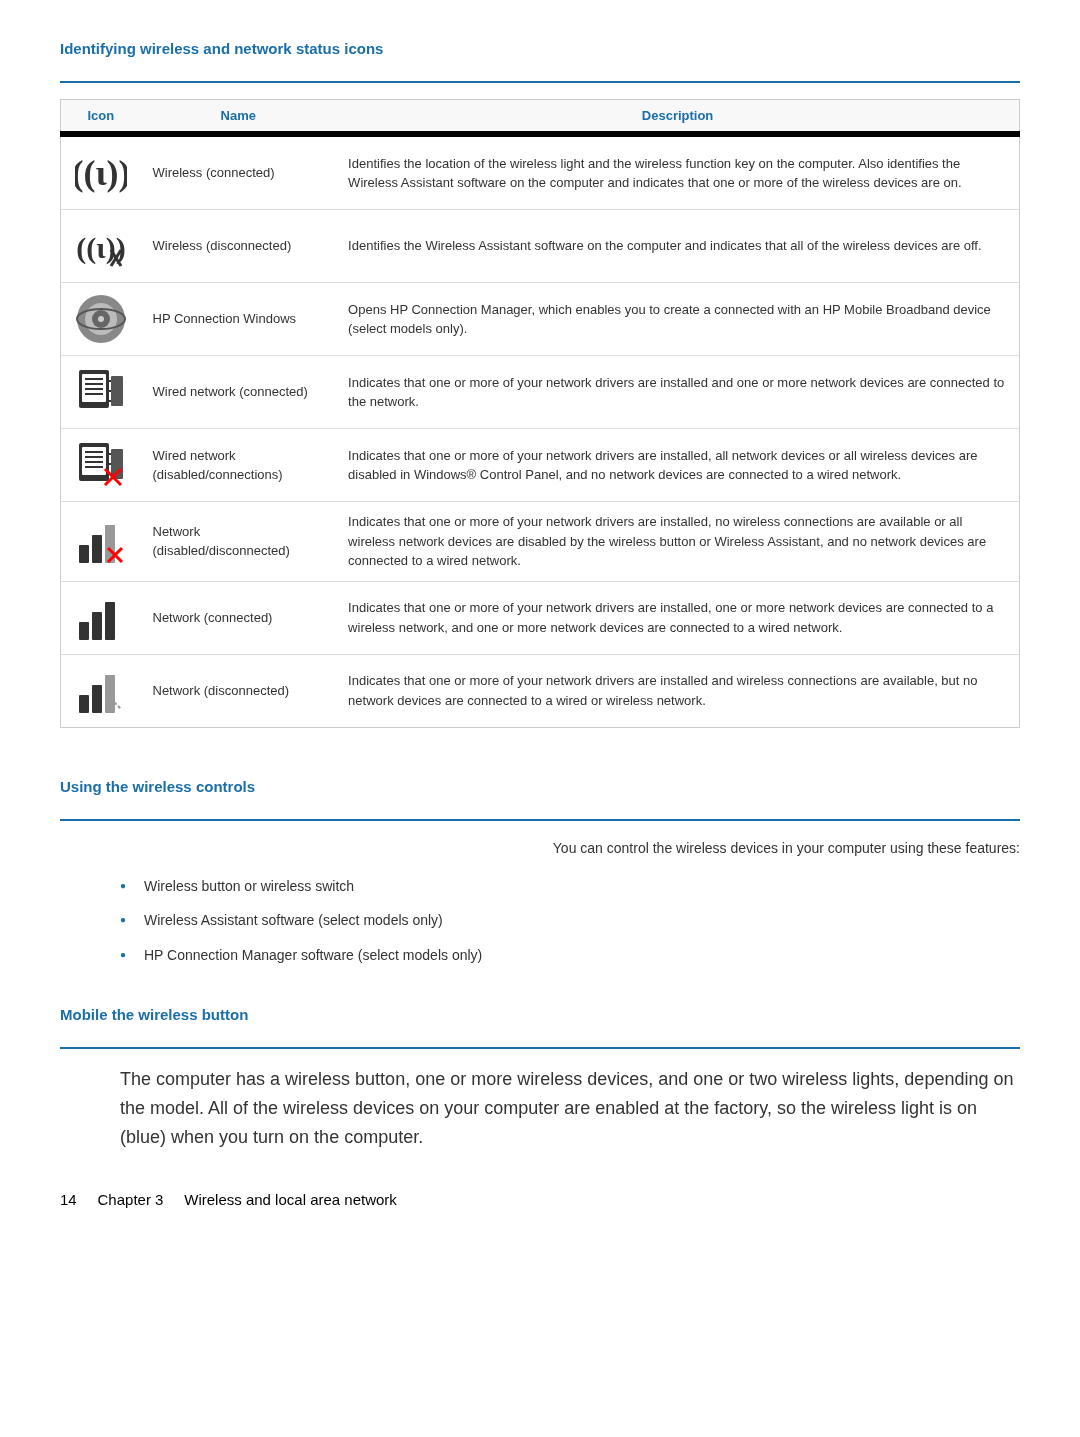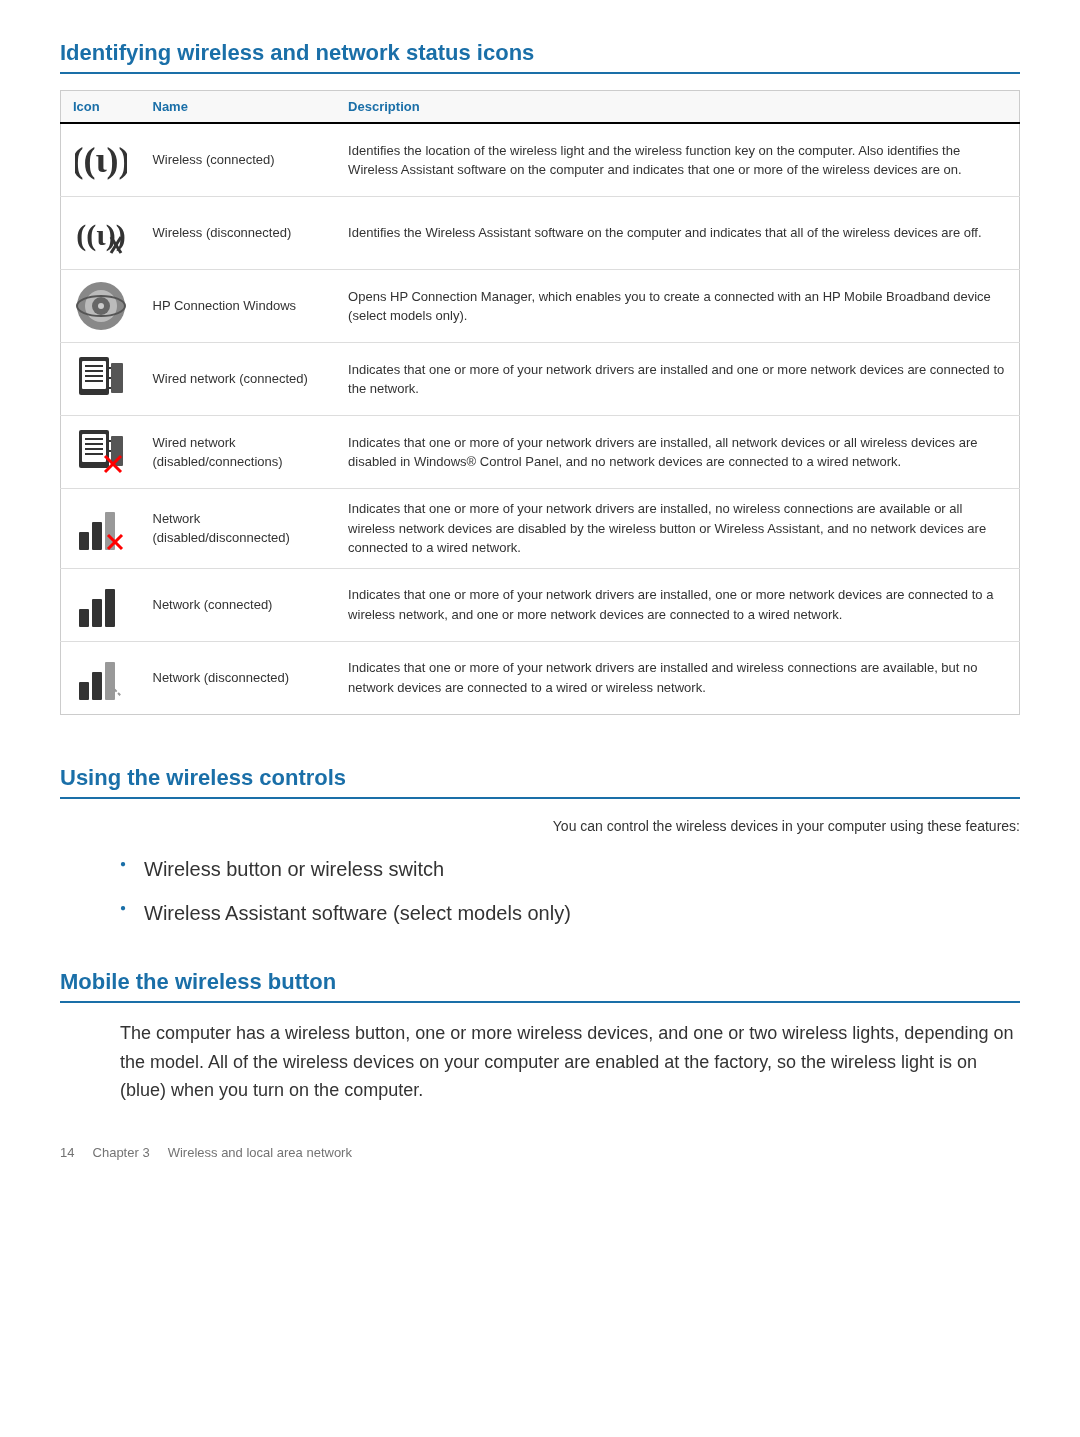--- a/index.html
+++ b/index.html
@@ -8,41 +8,41 @@
       font-size: 14px;
       color: #333;
       background: #fff;
       padding: 40px 60px;
       max-width: 1080px;
     }
 
     
     .section-heading {
       color: #1a6fa8;
-      font-size: 22px;
+      font-size: 15px;
       font-weight: bold;
       margin-bottom: 16px;
       border-bottom: 2px solid #1a6fa8;
-      padding-bottom: 6px;
+      padding-bottom: 24px;
     }
 
     
     .status-table {
       width: 100%;
       border-collapse: collapse;
       margin-bottom: 50px;
       border: 1px solid #ccc;
     }
     .status-table th {
       color: #1a6fa8;
       font-weight: bold;
       font-size: 13px;
       padding: 8px 12px;
-      text-align: left;
-      border-bottom: 2px solid #000000;
+      text-align: center;
+      border-bottom: 6px solid #000000;
       background: #f8f8f8;
     }
     .status-table td {
       padding: 10px 12px;
       vertical-align: middle;
       border-bottom: 1px solid #ddd;
       font-size: 13px;
       line-height: 1.5;
     }
     .status-table tr:last-child td {
@@ -75,21 +75,21 @@
       text-align: right;
     }
     .bullet-list {
       list-style: none;
       margin-left: 60px;
     }
     .bullet-list li {
       position: relative;
       padding-left: 24px;
       margin-bottom: 12px;
-      font-size: 20px;
+      font-size: 14px;
       line-height: 1.6;
     }
     .bullet-list li::before {
       content: '●';
       color: #1a6fa8;
       position: absolute;
       left: 0;
       top: 0;
       font-size: 10px;
       top: 3px;
@@ -97,22 +97,22 @@
 
     .wireless-button-text {
       margin: 12px 0 16px 60px;
       font-size: 18px;
       line-height: 1.6;
     }
 
     
     .page-footer {
       margin-top: 28px;
-      font-size: 13px;
-      color: #737373;
+      font-size: 15px;
+      color: #000000;
     }
   </style>
 </head>
 <body>
 
 <h1 class="section-heading">Identifying wireless and network status icons</h1>
 
 <table class="status-table">
   <thead>
     <tr>
@@ -247,20 +247,21 @@
       </tr>
     </tbody>
 </table>
 
 <div class="section-content">
   <h2 class="section-heading">Using the wireless controls</h2>
   <p class="intro-text">You can control the wireless devices in your computer using these features:</p>
   <ul class="bullet-list" id="bullet-list">
   <li>Wireless button or wireless switch</li>
       <li>Wireless Assistant software (select models only)</li>
+      <li>HP Connection Manager software (select models only)</li>
     </ul>
 </div>
 
 <div class="section-content">
   <h2 class="section-heading">Mobile the wireless button</h2>
   <p class="wireless-button-text">The computer has a wireless button, one or more wireless devices, and one or two wireless lights, depending on the model. All of the wireless devices on your computer are enabled at the factory, so the wireless light is on (blue) when you turn on the computer.</p>
 </div>
 
 <div class="page-footer">
   <span>14</span>&nbsp;&nbsp;&nbsp;&nbsp;

